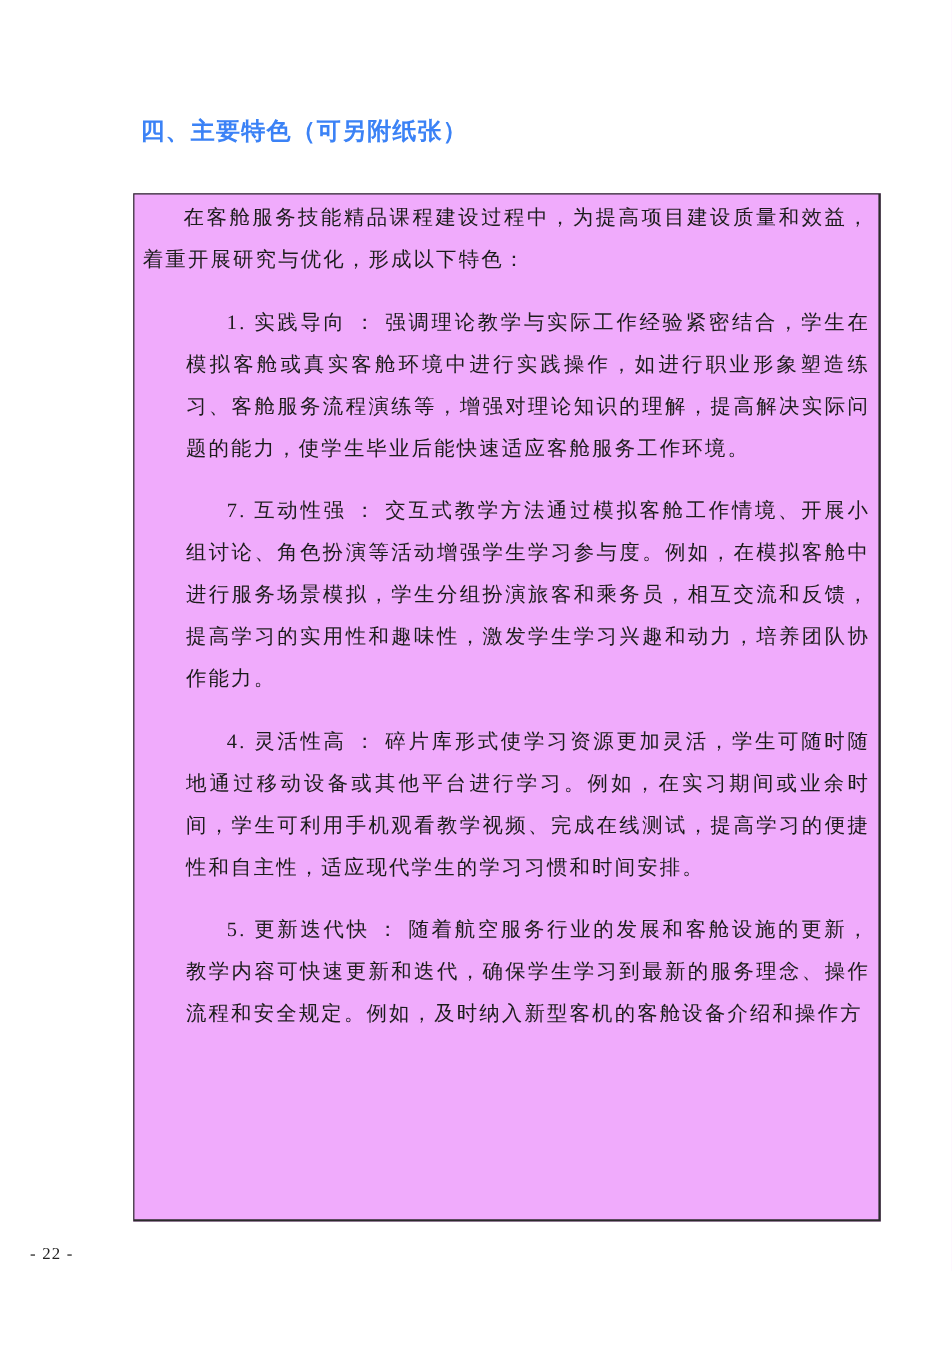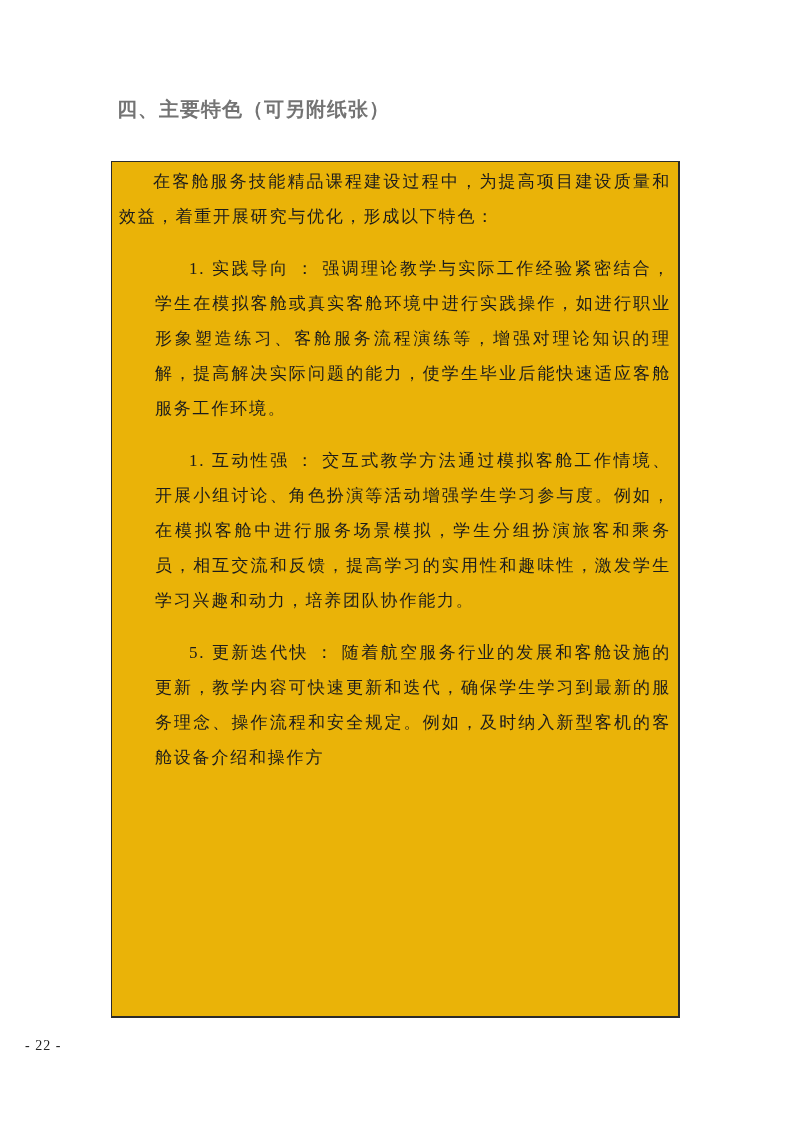--- a/index.html
+++ b/index.html
@@ -17,37 +17,37 @@
     overflow: hidden;
   }
   .section-title {
     position: absolute;
     left: 117px;
     top: 96px;
     margin: 0;
     font-size: 20px;
     font-weight: 700;
     letter-spacing: 1px;
-    color: #737373;
+    color: #3b82f6;
     white-space: nowrap;
   }
   .content-box {
     position: absolute;
     left: 111px;
     top: 161px;
-    width: 569px;
+    width: 623px;
     height: 857px;
     box-sizing: border-box;
     border-top: 1px solid #2b2b2b;
     border-left: 1px solid #2b2b2b;
     border-right: 2px solid #2b2b2b;
     border-bottom: 2px solid #2b2b2b;
     padding: 2px 7px 0 7px;
     overflow: hidden;
-    background: #eab308;
+    background: #f0abfc;
   }
   .para {
     margin: 0;
     font-size: 17px;
     line-height: 35px;
     letter-spacing: 1.8px;
     text-align: justify;
     text-indent: 2em;
     color: #1c1c1c;
   }
@@ -70,19 +70,20 @@
 </head>
 <body>
 
 <div class="page">
 
   <h2 class="section-title">四、主要特色（可另附纸张）</h2>
 
   <div class="content-box">
     <p class="para">在客舱服务技能精品课程建设过程中，为提高项目建设质量和效益，着重开展研究与优化，形成以下特色：</p>
     <p class="para">1. 实践导向 ： 强调理论教学与实际工作经验紧密结合，学生在模拟客舱或真实客舱环境中进行实践操作，如进行职业形象塑造练习、客舱服务流程演练等，增强对理论知识的理解，提高解决实际问题的能力，使学生毕业后能快速适应客舱服务工作环境。</p>
-    <p class="para">1. 互动性强 ： 交互式教学方法通过模拟客舱工作情境、开展小组讨论、角色扮演等活动增强学生学习参与度。例如，在模拟客舱中进行服务场景模拟，学生分组扮演旅客和乘务员，相互交流和反馈，提高学习的实用性和趣味性，激发学生学习兴趣和动力，培养团队协作能力。</p>
+    <p class="para">7. 互动性强 ： 交互式教学方法通过模拟客舱工作情境、开展小组讨论、角色扮演等活动增强学生学习参与度。例如，在模拟客舱中进行服务场景模拟，学生分组扮演旅客和乘务员，相互交流和反馈，提高学习的实用性和趣味性，激发学生学习兴趣和动力，培养团队协作能力。</p>
+    <p class="para">4. 灵活性高 ： 碎片库形式使学习资源更加灵活，学生可随时随地通过移动设备或其他平台进行学习。例如，在实习期间或业余时间，学生可利用手机观看教学视频、完成在线测试，提高学习的便捷性和自主性，适应现代学生的学习习惯和时间安排。</p>
     <p class="para">5. 更新迭代快 ： 随着航空服务行业的发展和客舱设施的更新，教学内容可快速更新和迭代，确保学生学习到最新的服务理念、操作流程和安全规定。例如，及时纳入新型客机的客舱设备介绍和操作方</p>
   </div>
 
   <div class="page-number">- 22 -</div>
 
 </div>
 
 </body></html>

